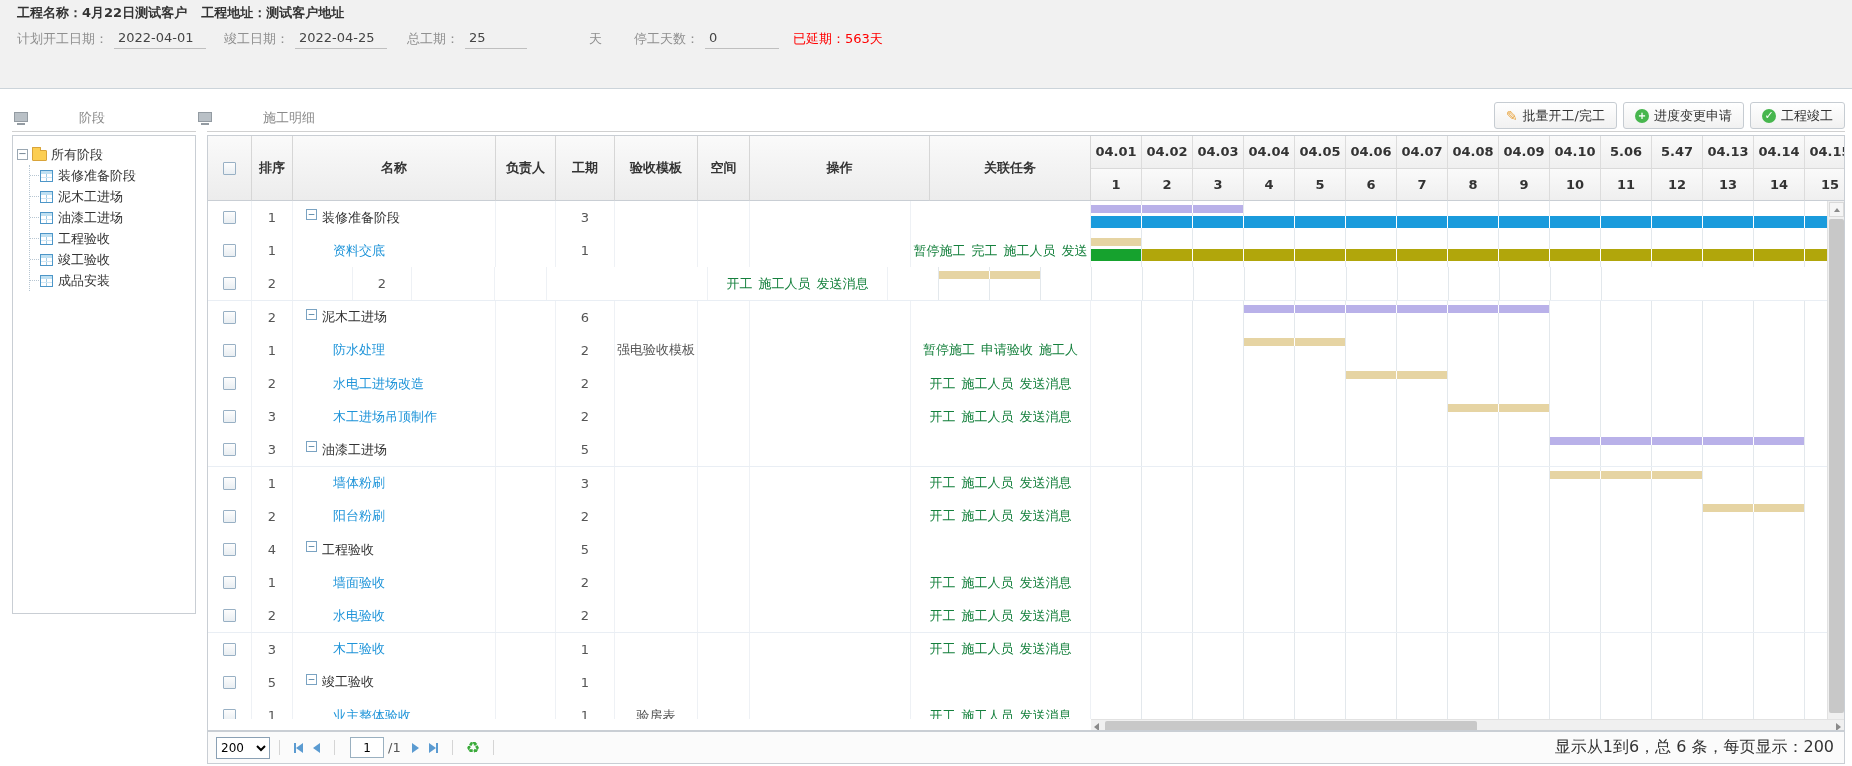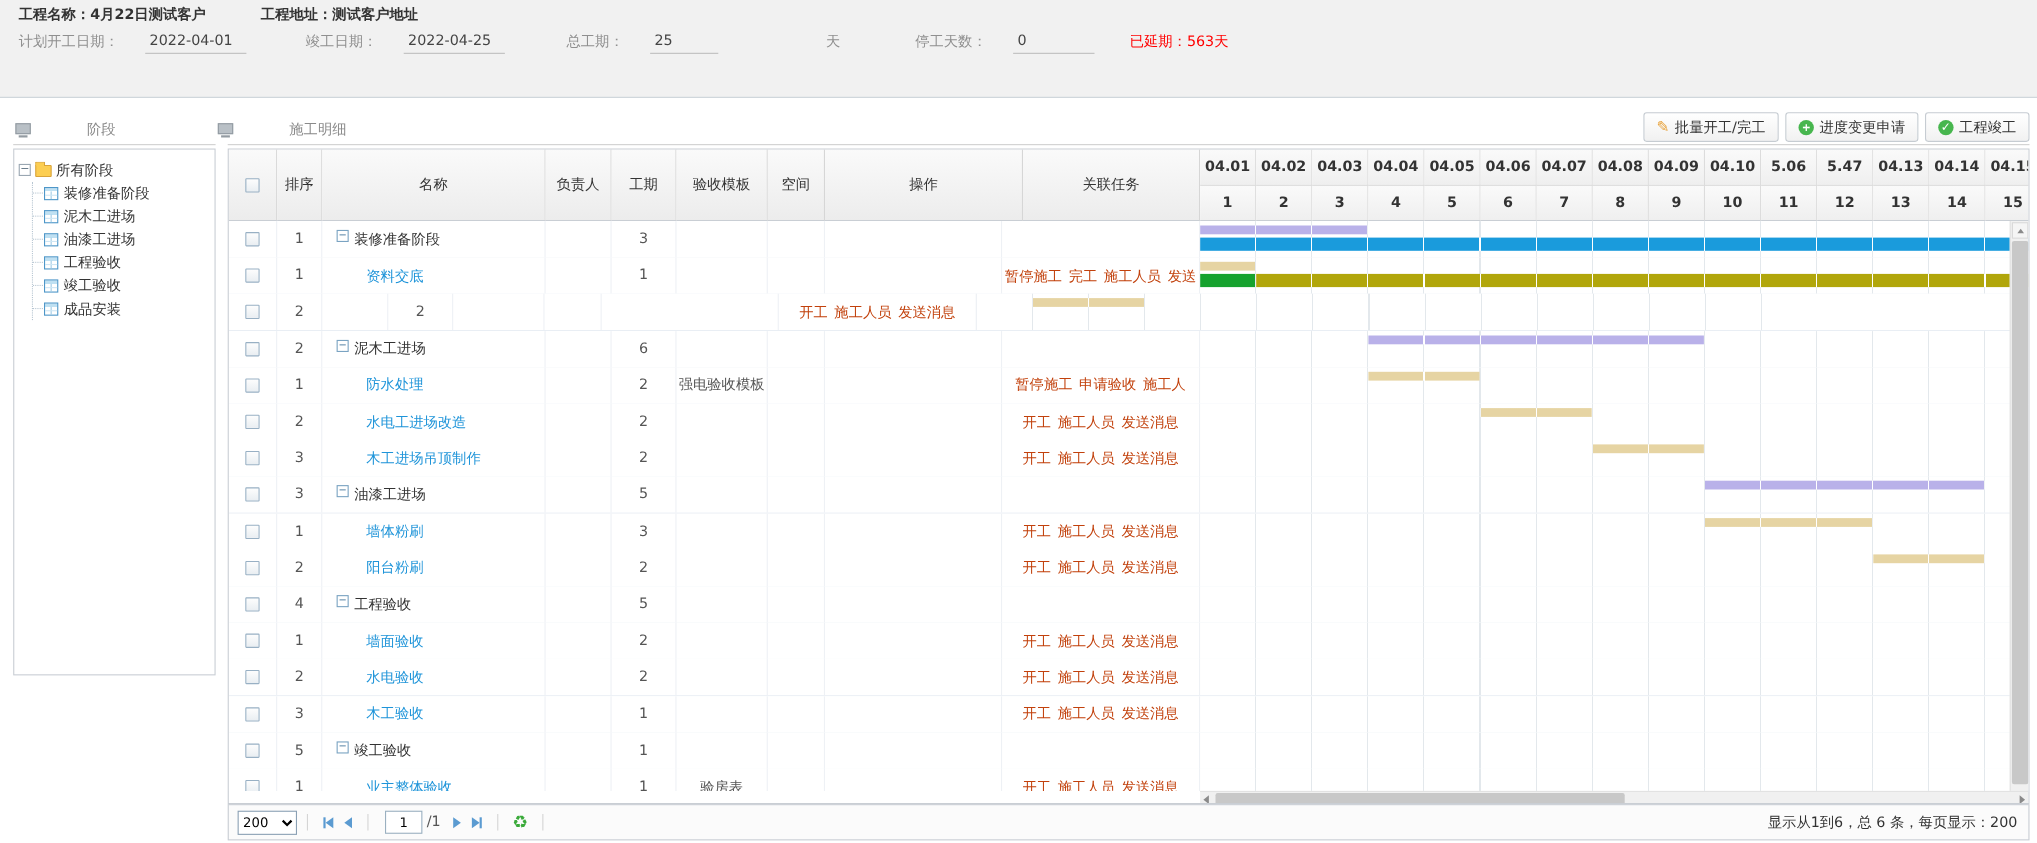--- a/index.html
+++ b/index.html
@@ -2,23 +2,23 @@
 <html><head>
 <meta charset="utf-8">
 <style>
   * { margin:0; padding:0; box-sizing:border-box; }
   html,body { width:1852px; height:766px; }
   body { font-family:"DejaVu Sans","Liberation Sans",sans-serif; font-size:13px; color:#333; background:#fff; overflow:hidden; }
   #app { position:relative; width:1852px; height:766px; background:#fff; }
 
   
   .topstrip { position:absolute; left:0; top:0; width:100%; height:89px; background:#f1f1f1; }
-  .info-row1 { position:absolute; left:17px; top:4px; height:18px; display:flex; align-items:flex-end; white-space:nowrap; font-weight:bold; color:#333;gap:36px; }
+  .info-row1 { position:absolute; left:17px; top:4px; height:18px; display:flex; align-items:flex-end; white-space:nowrap; font-weight:bold; color:#333; }
   .info-row1 .grp { margin-right:14px; }
-  .info-row2 { position:absolute; left:17px; top:27px; height:22px; display:flex; align-items:flex-end; white-space:nowrap; color:#909090;gap:18px; }
+  .info-row2 { position:absolute; left:17px; top:27px; height:22px; display:flex; align-items:flex-end; white-space:nowrap; color:#909090; }
   .fld-label { color:#8f8f8f; margin-right:6px; line-height:20px; }
   .fld-value { display:inline-block; border-bottom:1px solid #bfbfbf; color:#444; padding:0 2px 1px 4px; line-height:19px; }
   .w90 { width:92px; } .w60 { width:62px; } .w72 { width:74px; }
   .overdue { color:#ff0000; font-weight:normal; margin-left:14px; line-height:20px;margin-top:22px; }
 
   
   .tabline { position:absolute; left:0; top:88px; width:100%; height:1px; background:#ccd4da; }
   .tabbar { position:absolute; left:17px; top:56px; height:34px; display:flex; z-index:2; }
   .tab { min-width:100px; padding:0 22px; height:33px; line-height:30px; text-align:center; background:linear-gradient(#fdfdfd,#efefef); border:1px solid #ccd4da; border-left:none; cursor:pointer; color:#333; }
   .tab:first-child { border-left:1px solid #ccd4da; }
@@ -47,35 +47,35 @@
   .tree-item { display:flex; align-items:center; height:21px; gap:5px; padding-left:10px; cursor:pointer; position:relative; }
   .tree-item::before { content:''; position:absolute; left:0; top:10px; width:9px; border-top:1px dotted #b7c6d2; }
   .tbl-icon { width:13px; height:12px; border:1px solid #4d96c8; background:linear-gradient(#bfe0f2 0 3px,#ffffff 3px); position:relative; flex:none; }
   .tbl-icon::before { content:''; position:absolute; left:5px; top:3px; bottom:0; width:1px; background:#9fcbe5; }
   .tbl-icon::after { content:''; position:absolute; left:0; right:0; top:6px; height:1px; background:#cfe6f4; }
 
   
   .grid-panel { position:absolute; left:207px; top:135px; width:1638px; height:596px; border:1px solid #c9ced4; background:#fff; overflow:hidden; }
   .ghead { position:absolute; left:0; top:0; width:1636px; height:65px; }
   .lcols { display:flex; position:absolute; left:0; top:0; height:65px; }
-  .hcell { background:linear-gradient(#fafafa,#ececec); border-right:1px solid #d6d6d6; border-bottom:1px solid #c9ced4; display:flex; align-items:center; justify-content:center; font-weight:normal; color:#333; }
+  .hcell { background:linear-gradient(#fafafa,#ececec); border-right:1px solid #d6d6d6; border-bottom:1px solid #c9ced4; display:flex; align-items:center; justify-content:center; font-weight:bold; color:#333; }
   .c-cb{width:44px;} .c-order{width:41px;} .c-name{width:203px;} .c-owner{width:60px;} .c-dur{width:59px;} .c-tmpl{width:83px;} .c-space{width:52px;} .c-rel{width:161px;} .c-ops{width:180px;}
   .gantt-head { position:absolute; left:883px; top:0; width:753px; height:65px; overflow:hidden; }
   .g-row { display:flex; height:33px; }
   .g-row2 { display:flex; height:32px; }
   .gh-cell { width:51px; flex:none; background:linear-gradient(#fafafa,#efefef); border-right:1px solid #dcdcdc; border-bottom:1px solid #d9d9d9; text-align:center; font-weight:bold; line-height:32px; color:#333; }
   .g-row2 .gh-cell { border-bottom:1px solid #c9ced4; line-height:31px; }
 
   .gbody { position:absolute; left:0; top:65px; width:1636px; height:518px; overflow:hidden; background:#fff; }
   .trow { position:absolute; left:0; width:1636px; height:34px; display:flex; border-bottom:1px solid #e9eef4; background:#fff; }
   .tcell { border-right:1px solid #eef1f5; display:flex; align-items:center; justify-content:center; color:#555; overflow:hidden; white-space:nowrap; }
   .tcell.name { justify-content:flex-start; padding-left:13px; color:#333; gap:5px; }
   .tcell.name.child { padding-left:40px; }
   .task-link { color:#1e94d9; cursor:pointer; }
-  .ops-link { color:#c2410c; cursor:pointer; margin:16px 3px; }
+  .ops-link { color:#15803d; cursor:pointer; margin:16px 3px; }
   .exp-sm { width:11px; height:11px; border:1px solid #7aa3c2; background:#fff; color:#3a6f96; font-size:9px; line-height:9px; text-align:center; flex:none; margin-top:-6px; }
   .gantt-cell { position:relative; width:753px; height:33px; flex:none; overflow:hidden;
     background-image:repeating-linear-gradient(to right, transparent 0 50px, #e3e8ec 50px 51px); }
   .bar { position:absolute; }
 
   
   .vscroll { position:absolute; left:1619px; top:65px; width:17px; height:518px; background:#f0f0f0; border-left:1px solid #e2e2e2; }
   .vscroll .btn { position:absolute; left:1px; top:1px; width:15px; height:15px; background:#f5f5f5; border:1px solid #d9d9d9; }
   .vscroll .btn::after { content:''; position:absolute; left:4px; top:5px; width:0; height:0; border-left:3px solid transparent; border-right:3px solid transparent; border-bottom:4px solid #8a8a8a; }
   .vscroll .thumb { position:absolute; left:1px; top:18px; width:15px; height:494px; background:#c8c8c8; border-radius:2px; }
@@ -93,21 +93,21 @@
   .pager { position:absolute; left:207px; top:731px; width:1638px; height:33px; border:1px solid #c9ced4; border-top:1px solid #c9ced4; background:#fbfbfb; display:flex; align-items:center; padding:0 10px 0 8px; }
   .pg-select { height:22px; width:54px; border:1px solid #8aa0b4; background:#fff; font-size:12px; font-family:inherit; }
   .pg-sep { width:1px; height:15px; background:#d5d5d5; margin:0 9px; }
   .pg-ico { display:flex; align-items:center; margin:0 5px; cursor:pointer; }
   .tri-l { width:0; height:0; border-top:5px solid transparent; border-bottom:5px solid transparent; border-right:7px solid #5b9bd1; }
   .tri-r { width:0; height:0; border-top:5px solid transparent; border-bottom:5px solid transparent; border-left:7px solid #5b9bd1; }
   .vbar { width:2px; height:10px; background:#5b9bd1; }
   .pg-input { width:34px; height:21px; border:1px solid #9ab0c0; text-align:center; font-size:12px; font-family:inherit; margin:0 4px 0 6px; }
   .pg-total { color:#555; margin-right:6px; }
   .refresh { color:#3aaa3a; font-size:16px; cursor:pointer; margin:0 4px; }
-  .pg-status { margin-left:auto; color:#333; font-size:13px; }
+  .pg-status { margin-left:auto; color:#333; font-size:16px; }
 </style>
 </head>
 <body>
 
 <div id="app">
 
   <div class="topstrip">
     <div class="info-row1">
       <span class="grp"><span>工程名称：</span><span>4月22日测试客户</span></span>
       <span class="grp"><span>工程地址：</span><span>测试客户地址</span></span>

